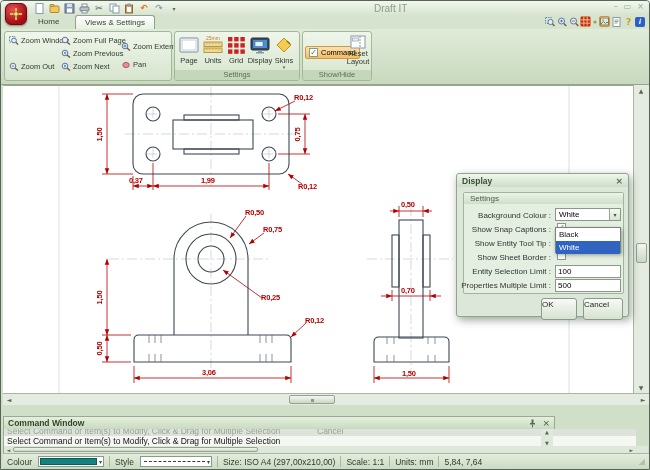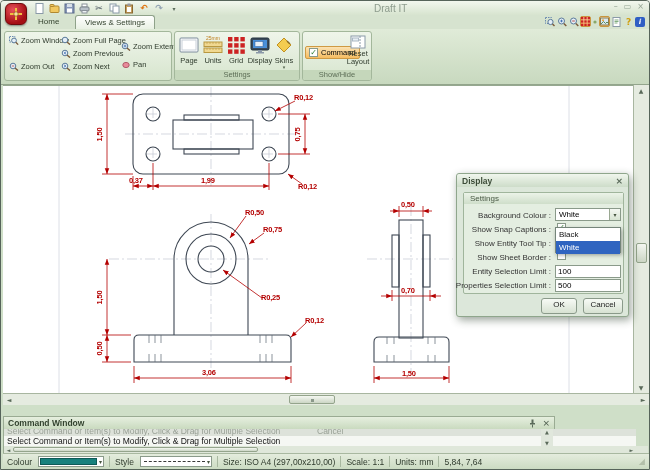--- a/index.html
+++ b/index.html
@@ -61,21 +61,21 @@
   .grpbox { left:6px; top:18px; width:161px; height:102px; border:1px solid #a0b59c; background:#e4eee1; border-radius:2px; }
   .grpboxhdr { height:11px; background:linear-gradient(#ebf3e8,#cfdeca); font-size:8px; line-height:11px; padding-left:6px; color:#4a5a46; }
   .dlglabel { position:absolute; right:77px; font-size:8px; color:#333; white-space:nowrap; }
   .combo { left:98px; top:34px; width:66px; height:13px; background:#fff; border:1px solid #8a9a8a; font-size:8px; display:flex; align-items:center; }
   .combo .val { flex:1; padding-left:3px; }
   .combo .arr { width:11px; height:100%; background:linear-gradient(#f4f8f2,#d8e4d2); border-left:1px solid #9aa892; font-size:6px; display:flex; align-items:center; justify-content:center; color:#45543f; }
   .list { left:98px; top:47px; width:66px; height:26px; background:#fff; border:1px solid #75857a; box-shadow:1px 2px 4px rgba(0,0,0,.35); z-index:25;margin-top:6px; }
   .opt { height:13px; line-height:13px; font-size:8px; padding-left:3px; color:#111; }
   .opt.sel { background:#2f64c0; color:#fff; }
   .dlginput { position:absolute; left:98px; width:66px; height:13px; border:1px solid #8a9a8a; font-size:8px; padding:0 2px; font-family:"Liberation Sans",sans-serif; background:#fff; }
-  .dlgbtn { position:absolute; top:124px; height:16px; font-size:8px; line-height:12px; text-align:center;
+  .dlgbtn { position:absolute; top:124px; height:22px; font-size:8px; line-height:12px; 
             background:linear-gradient(#f7faf5,#d7e2d2); border:1px solid #8a9a8a; border-radius:3px; color:#222; }
 
   
   .cw { left:2px; top:415px; width:552px; height:37px; background:#e8eee4; border:1px solid #9aab93; }
   .cwtitle { left:0; top:0; width:100%; height:12px; background:linear-gradient(#e6efdf,#c9dabf); display:flex; justify-content:space-between; align-items:center; padding:0 4px; font-size:8.5px; font-weight:700; color:#33432f; }
   .cwhist { left:0; top:12px; width:632px; height:7px; background:#dde2da; overflow:hidden; }
   .cwhist span { position:absolute; top:-3px; font-size:8.5px; color:#99a196; white-space:nowrap; }
   .cwprompt { left:0; top:19px; width:632px; height:10px; background:#f5f7f3; font-size:8.5px; line-height:10px; color:#141414; padding-left:3px; white-space:nowrap; }
   .cwvscroll { right:1px; top:12px; width:12px; height:17px; background:#e0e7dc; display:flex; flex-direction:column; justify-content:space-between; align-items:center; font-size:5px; color:#5a6a5a; }
   .cwhscroll { left:0; top:29px; width:644px; height:7px; background:#dfe7da; display:flex; align-items:center; }
@@ -490,21 +490,21 @@
     </div>
     <div class="abs grpbox">
       <div class="grpboxhdr">Settings</div>
     </div>
 
     <span class="dlglabel" style="top:37px;">Background Colour :</span>
     <span class="dlglabel" style="top:51px;">Show Snap Captions :</span>
     <span class="dlglabel" style="top:65px;">Show Entity Tool Tip :</span>
     <span class="dlglabel" style="top:79px;">Show Sheet Border :</span>
     <span class="dlglabel" style="top:93px;">Entity Selection Limit :</span>
-    <span class="dlglabel" style="top:107px;">Properties Selection Limit :</span>
+    <span class="dlglabel" style="top:107px;">Properties Multiple Limit :</span>
 
     <span class="abs chk g" style="left:100px;top:49px;">✓</span>
     <span class="abs chk g" style="left:100px;top:63px;">✓</span>
     <span class="abs chk" style="left:100px;top:77px;"></span>
 
     <div class="abs combo">
       <span class="val">White</span>
       <span class="arr g">▾</span>
     </div>
     <div class="abs list">

